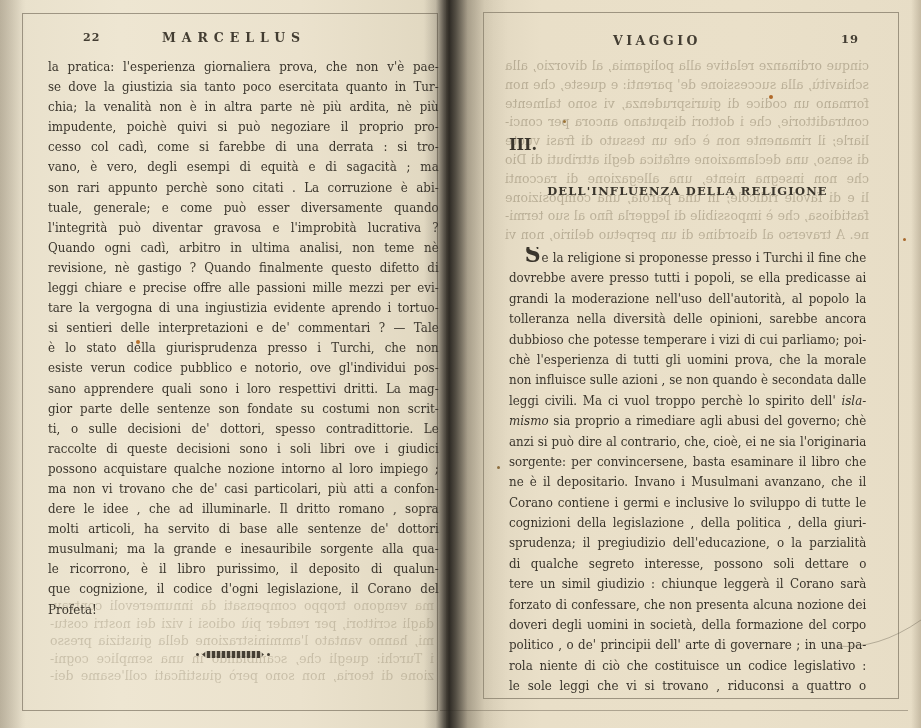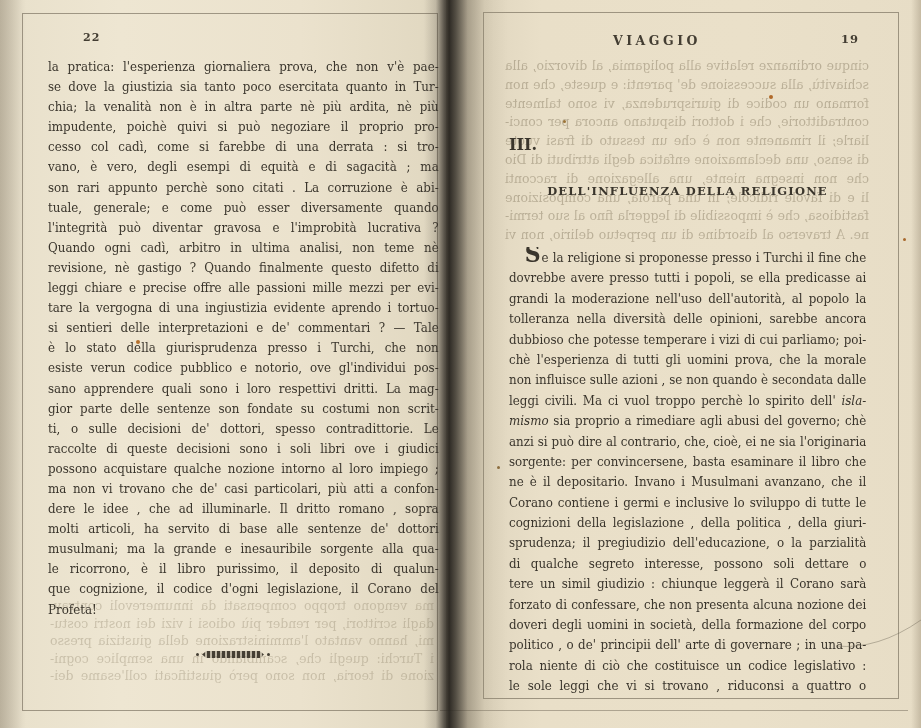--- a/index.html
+++ b/index.html
@@ -95,20 +95,21 @@
       <div class="tline">mi, hanno vantato l'amministrazione della giustizia presso</div>
       <div class="tline">i Turchi: quegli che, scambiando in una semplice cogni-</div>
       <div class="tline">zione di teoria, non sono però giustificati coll'esame dei-</div>
     </div>
 
   <div class="frame" id="left-frame"></div>
   <div class="frame" id="right-frame"></div>
   <div id="bottom-edge-line"></div>
 
   <div class="runhead" id="left-head-num">22</div>
+  <div class="runhead" id="left-head-title">MARCELLUS</div>
   <div class="runhead" id="right-head-title">VIAGGIO</div>
   <div class="runhead" id="right-head-num">19</div>
 
   <div id="section-number">III.</div>
   <div id="section-title">DELL'INFLUENZA DELLA RELIGIONE</div>
 
   <div class="textblock" id="left-text">
       <div class="tline">la pratica: l'esperienza giornaliera prova, che non v'è pae-</div>
       <div class="tline">se dove la giustizia sia tanto poco esercitata quanto in Tur-</div>
       <div class="tline">chia; la venalità non è in altra parte nè più ardita, nè più</div>

